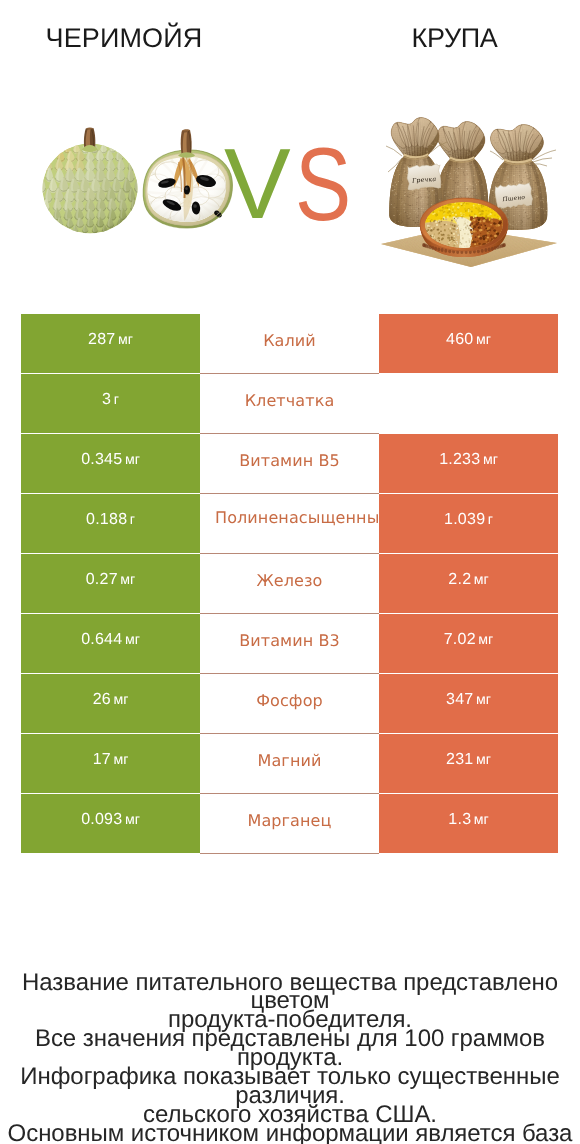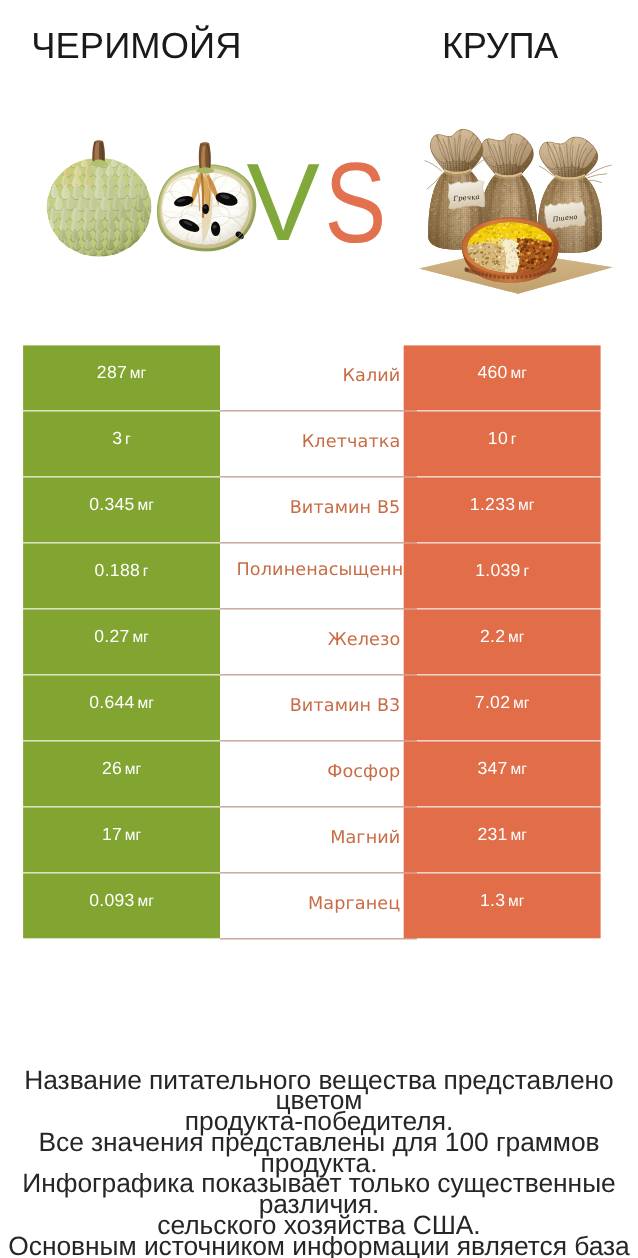--- a/index.html
+++ b/index.html
@@ -1,45 +1,45 @@
 <!DOCTYPE html>
 <html><head>
 <meta charset="utf-8">
 <style>
   html,body{margin:0;padding:0;}
   body{width:580px;height:1144px;background:#ffffff;font-family:"Liberation Sans",sans-serif;overflow:hidden;
         -webkit-font-smoothing:antialiased;text-rendering:geometricPrecision;}
   .page{position:relative;width:580px;height:1144px;background:#fff;}
 
   
-  .title{position:absolute;font-family:"Liberation Sans",sans-serif;font-size:33px;
+  .title{position:absolute;font-family:"Liberation Sans",sans-serif;font-size:27px;
          color:#1a1a1a;letter-spacing:0.2px;white-space:nowrap;top:22.6px;}
   #t-left{left:0;width:248px;text-align:center;letter-spacing:0.12px;}
   #t-right{left:290px;width:329px;text-align:center;letter-spacing:-0.35px;}
 
   
   .hero{position:absolute;left:0;top:0;width:580px;height:300px;}
   .vs{position:absolute;left:0;top:0;width:580px;height:300px;}
   .vs span{position:absolute;font-family:"Liberation Sans",sans-serif;font-weight:400;
            font-size:105px;line-height:105px;transform-origin:0 0;}
   #vs-v{left:224px;top:134px;color:#80a83a;font-size:100px;line-height:100px;}
   #vs-s{left:295px;top:133px;color:#e2714f;font-size:104px;line-height:104px;transform:scaleX(0.81);}
 
   
   .table{position:absolute;left:21px;top:314px;width:537px;}
   .row{position:relative;height:59px;margin-bottom:1px;}
   .cell{position:absolute;top:0;height:59px;box-sizing:border-box;}
   .left{left:0;width:179px;background:#82A532;}
-  .right{left:346px;width:179px;background:#E16D49;padding-left:19px;}
+  .right{left:358px;width:179px;background:#E16D49;padding-left:19px;}
   .mid{left:179px;width:179px;height:60px;border-bottom:1.4px solid #B98A78;}
   .val{position:absolute;left:0;top:0;width:179px;text-align:center;
        color:#ffffff;font-family:"Liberation Sans",sans-serif;font-size:16px;
        letter-spacing:0.25px;line-height:52px;white-space:nowrap;}
   .val i{font-style:normal;font-family:Liberation Sans, sans-serif;font-size:14.2px;letter-spacing:0px;margin-left:-2.2px;}
-  .lbl{position:absolute;left:15px;top:0;width:149px;text-align:right;
+  .lbl{position:absolute;left:15px;top:0;width:149px;text-align:center;
        color:#C86C45;font-family:"DejaVu Sans",sans-serif;font-weight:400;font-size:16px;letter-spacing:0.1px;
        line-height:53px;white-space:nowrap;}
   .lbl.two{line-height:19.0px;padding-top:13.5px;white-space:normal;text-align:left;}
   .lbl.two .l2{display:block;text-align:center;}
 
   
   .footer{position:absolute;left:0;top:973.5px;width:580px;text-align:center;
           font-family:"Liberation Sans",sans-serif;font-size:24px;line-height:18.9px;color:#262626;letter-spacing:-0.05px;}
 </style>
 </head>
@@ -1599,23 +1599,20 @@
           <div class="val">460 <i>мг</i></div>
         </div>
       </div>
       <div class="row">
         <div class="cell left">
           <div class="val">3 <i>г</i></div>
         </div>
         <div class="cell mid">
           <div class="lbl">Клетчатка</div>
         </div>
-        <div class="cell right">
-          <div class="val">10 <i>г</i></div>
-        </div>
       </div>
       <div class="row">
         <div class="cell left">
           <div class="val">0.345 <i>мг</i></div>
         </div>
         <div class="cell mid">
           <div class="lbl">Витамин B5</div>
         </div>
         <div class="cell right">
           <div class="val">1.233 <i>мг</i></div>

